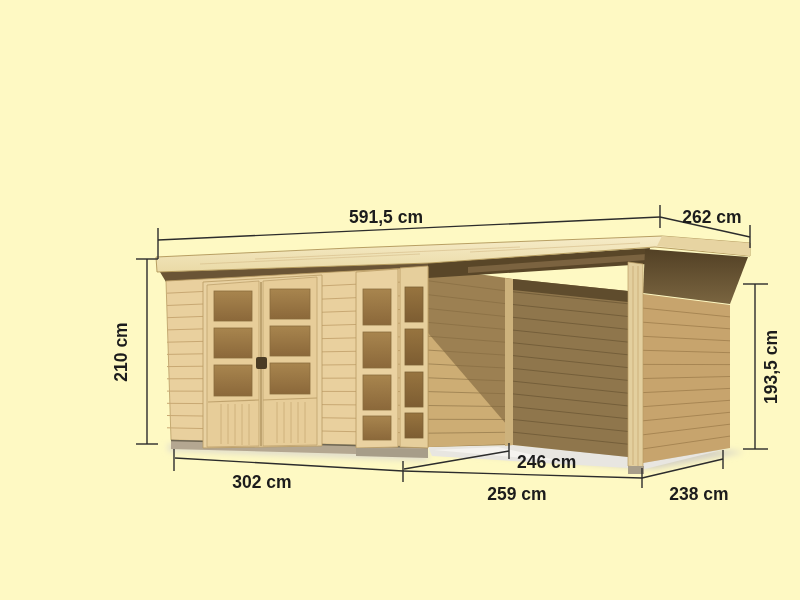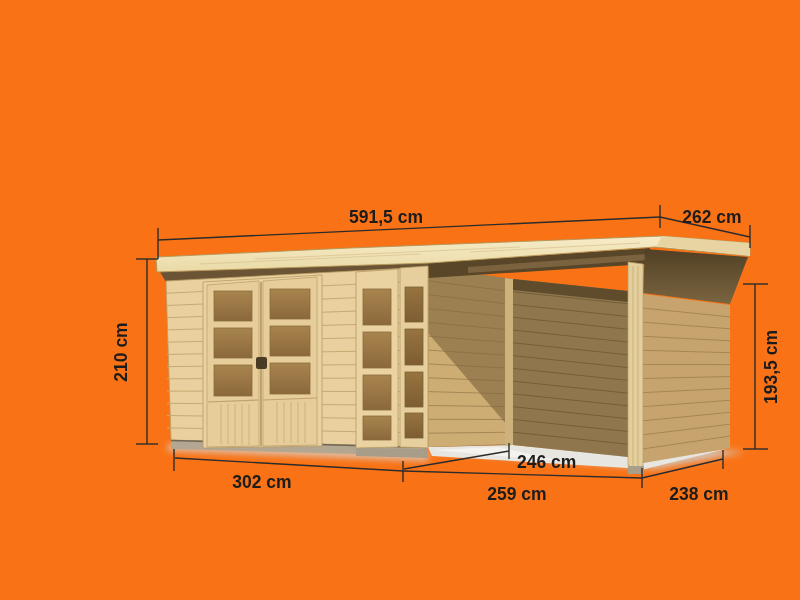--- a/index.html
+++ b/index.html
@@ -1,16 +1,16 @@
 <!DOCTYPE html>
 <html><head>
 <meta charset="utf-8">
 <style>
   html,body{margin:0;padding:0;background:#ffffff;}
-  .stage{position:relative;width:800px;height:600px;background:#f97316;overflow:hidden;
+  .stage{position:relative;width:800px;height:600px;background:#fef9c3;overflow:hidden;
          font-family:"Liberation Sans",sans-serif;}
   svg{display:block;}
   text.dim{font-family:"Liberation Sans",sans-serif;font-size:17.5px;font-weight:700;fill:#1c1c1c;}
 </style>
 </head>
 <body>
 
 <div class="stage">
 <svg width="800" height="600" viewBox="0 0 800 600">
   <defs>

